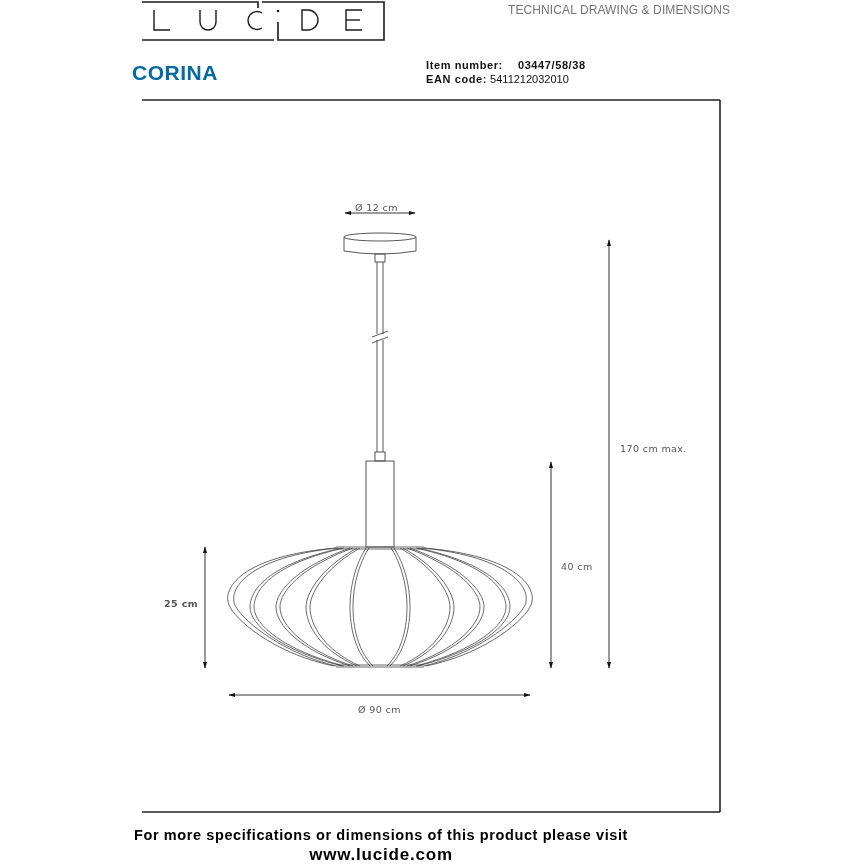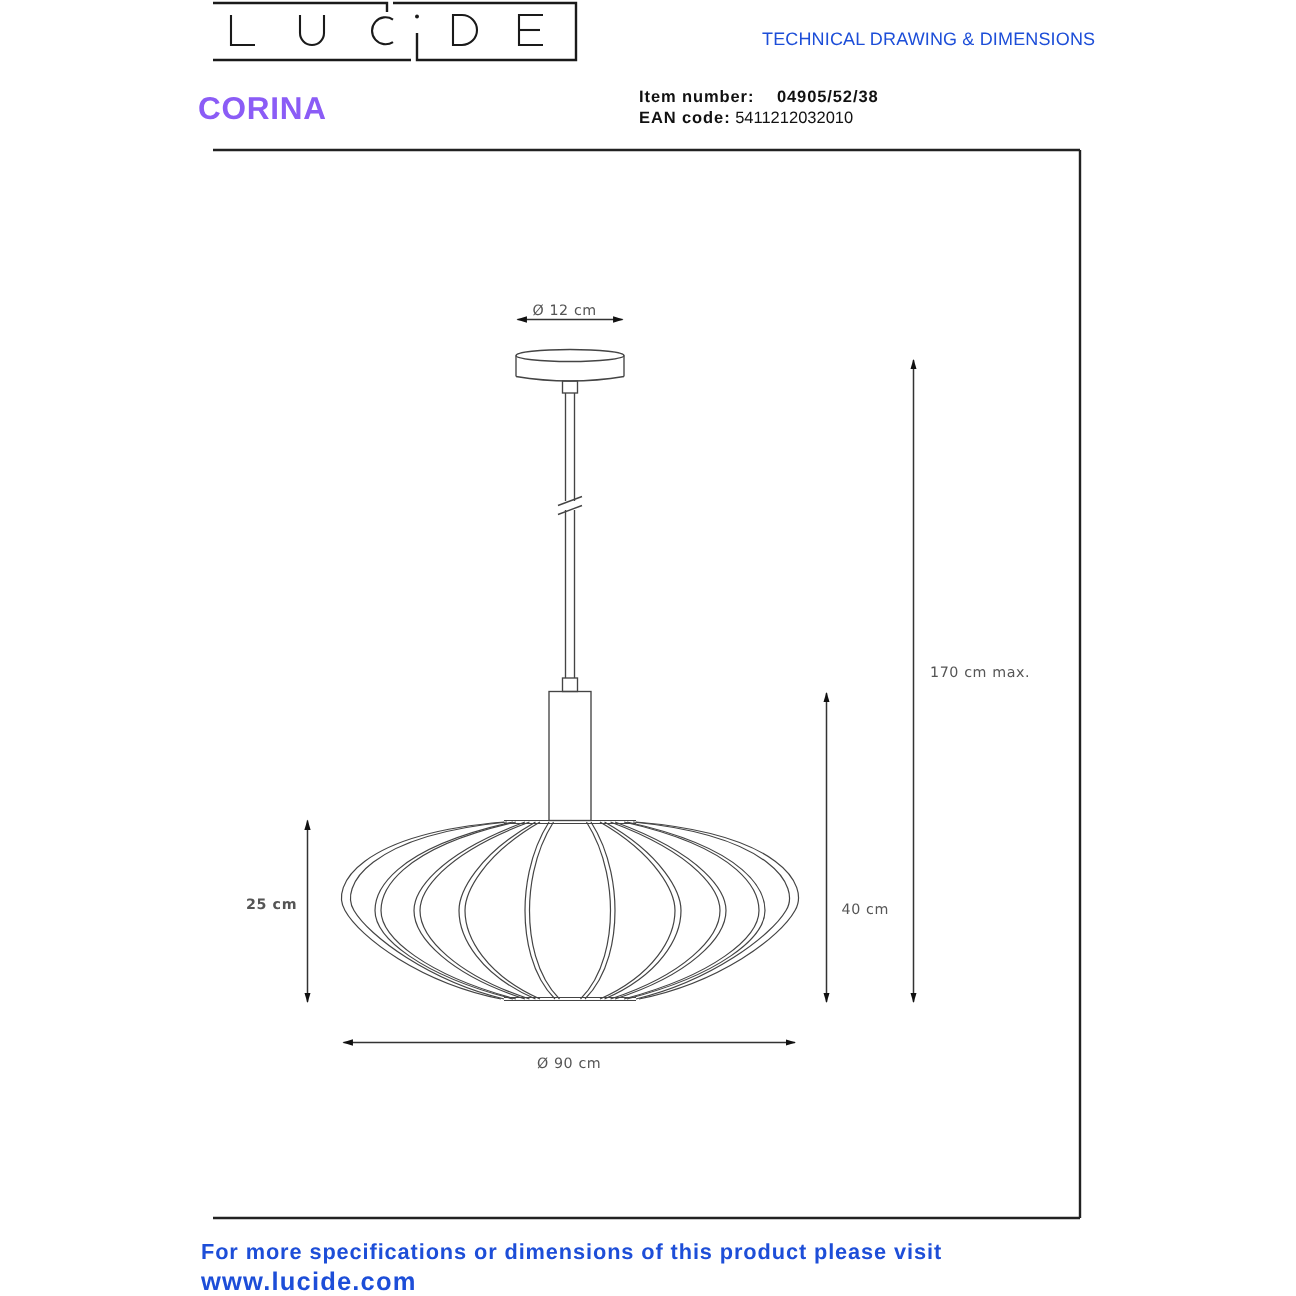--- a/index.html
+++ b/index.html
@@ -1,24 +1,24 @@
 <!DOCTYPE html>
 <html><head>
   <meta charset="utf-8">
   <style>
     html, body { margin: 0; padding: 0; background: #ffffff; }
     body { width: 864px; height: 864px; position: relative; overflow: hidden; font-family: "Liberation Sans", sans-serif; color: #111; }
     .abs { position: absolute; }
     .logo-wrap { left: 140px; top: 0px; width: 246px; height: 44px; }
-    .header-title { left: 508px; top: 3px; font-size: 12px; color: #1d4ed8; letter-spacing: 0.1px; margin-top: 16px; }
-    .product-name { left: 132px; top: 61px; font-size: 21px; font-weight: bold; color: #8b5cf6; letter-spacing: 0.5px; }
+    .header-title { left: 508px; top: 3px; font-size: 12px; color: #737373; letter-spacing: 0.1px; }
+    .product-name { left: 132px; top: 61px; font-size: 21px; font-weight: bold; color: #0369a1; letter-spacing: 0.5px; }
     .meta { left: 414px; top: 58px; font-size: 11px; line-height: 14px; color: #111; }
     .meta b { font-weight: bold; letter-spacing: 0.6px; padding-left: 12px; }
     .dim-label { font-family: "DejaVu Sans", sans-serif; font-size: 9.5px; color: #555; letter-spacing: 0.4px; white-space: nowrap; }
-    .footer { left: 134px; top: 826px; font-size: 14.5px; font-weight: bold; color: #1d4ed8; letter-spacing: 0.6px; line-height: 19px; }
+    .footer { left: 134px; top: 826px; font-size: 14.5px; font-weight: bold; color: #000000; letter-spacing: 0.6px; line-height: 19px; text-align: center; }
     .footer .url { font-size: 17px; letter-spacing: 0.8px; }
     svg { position: absolute; left: 0; top: 0; }
   </style>
 </head>
 <body>
 
 <div class="abs logo-wrap">
   <svg width="246" height="44" viewBox="0 0 246 44">
 
     <polyline points="2,2 118,2 118,8" fill="none" stroke="#1a1a1a" stroke-width="1.6"></polyline>
@@ -38,21 +38,21 @@
 
 </div>
 
 <div class="abs header-title">TECHNICAL DRAWING &amp; DIMENSIONS</div>
 
 <div class="abs product-name">CORINA</div>
 
 <div class="abs meta">
   <div>
     <b>Item number:</b>
-    <b>04905/52/38</b>
+    <b>03447/58/38</b>
   </div>
   <div>
     <b>EAN code:</b>
     <span>5411212032010</span>
   </div>
 </div>
 
 <svg width="864" height="864" viewBox="0 0 864 864">
   <defs>
     <marker id="arr" viewBox="0 0 10 10" refX="9" refY="5" markerWidth="7" markerHeight="7" orient="auto-start-reverse">
@@ -118,20 +118,20 @@
   </g>
 
   <line x1="205" y1="547" x2="205" y2="668" stroke="#333" stroke-width="1" marker-start="url(#arr)" marker-end="url(#arr)"></line>
   <line x1="551" y1="462" x2="551" y2="668" stroke="#333" stroke-width="1" marker-start="url(#arr)" marker-end="url(#arr)"></line>
   <line x1="609" y1="240" x2="609" y2="668" stroke="#333" stroke-width="1" marker-start="url(#arr)" marker-end="url(#arr)"></line>
   <line x1="229" y1="695" x2="530" y2="695" stroke="#333" stroke-width="1" marker-start="url(#arr)" marker-end="url(#arr)"></line>
 </svg>
 
 <div class="abs dim-label" style="left:355px; top:202px;text-align:right;">Ø 12 cm</div>
 <div class="abs dim-label" style="left:620px; top:443px;">170 cm max.</div>
-<div class="abs dim-label" style="left:561px; top:561px;margin-top:40px;">40 cm</div>
+<div class="abs dim-label" style="left:561px; top:561px;">40 cm</div>
 <div class="abs dim-label" style="left:164px; top:598px;font-weight:bold;">25 cm</div>
 <div class="abs dim-label" style="left:358px; top:704px;">Ø 90 cm</div>
 
 <div class="abs footer">
   <div>For more specifications or dimensions of this product please visit</div>
   <div class="url">www.lucide.com</div>
 </div>
 
 </body></html>

